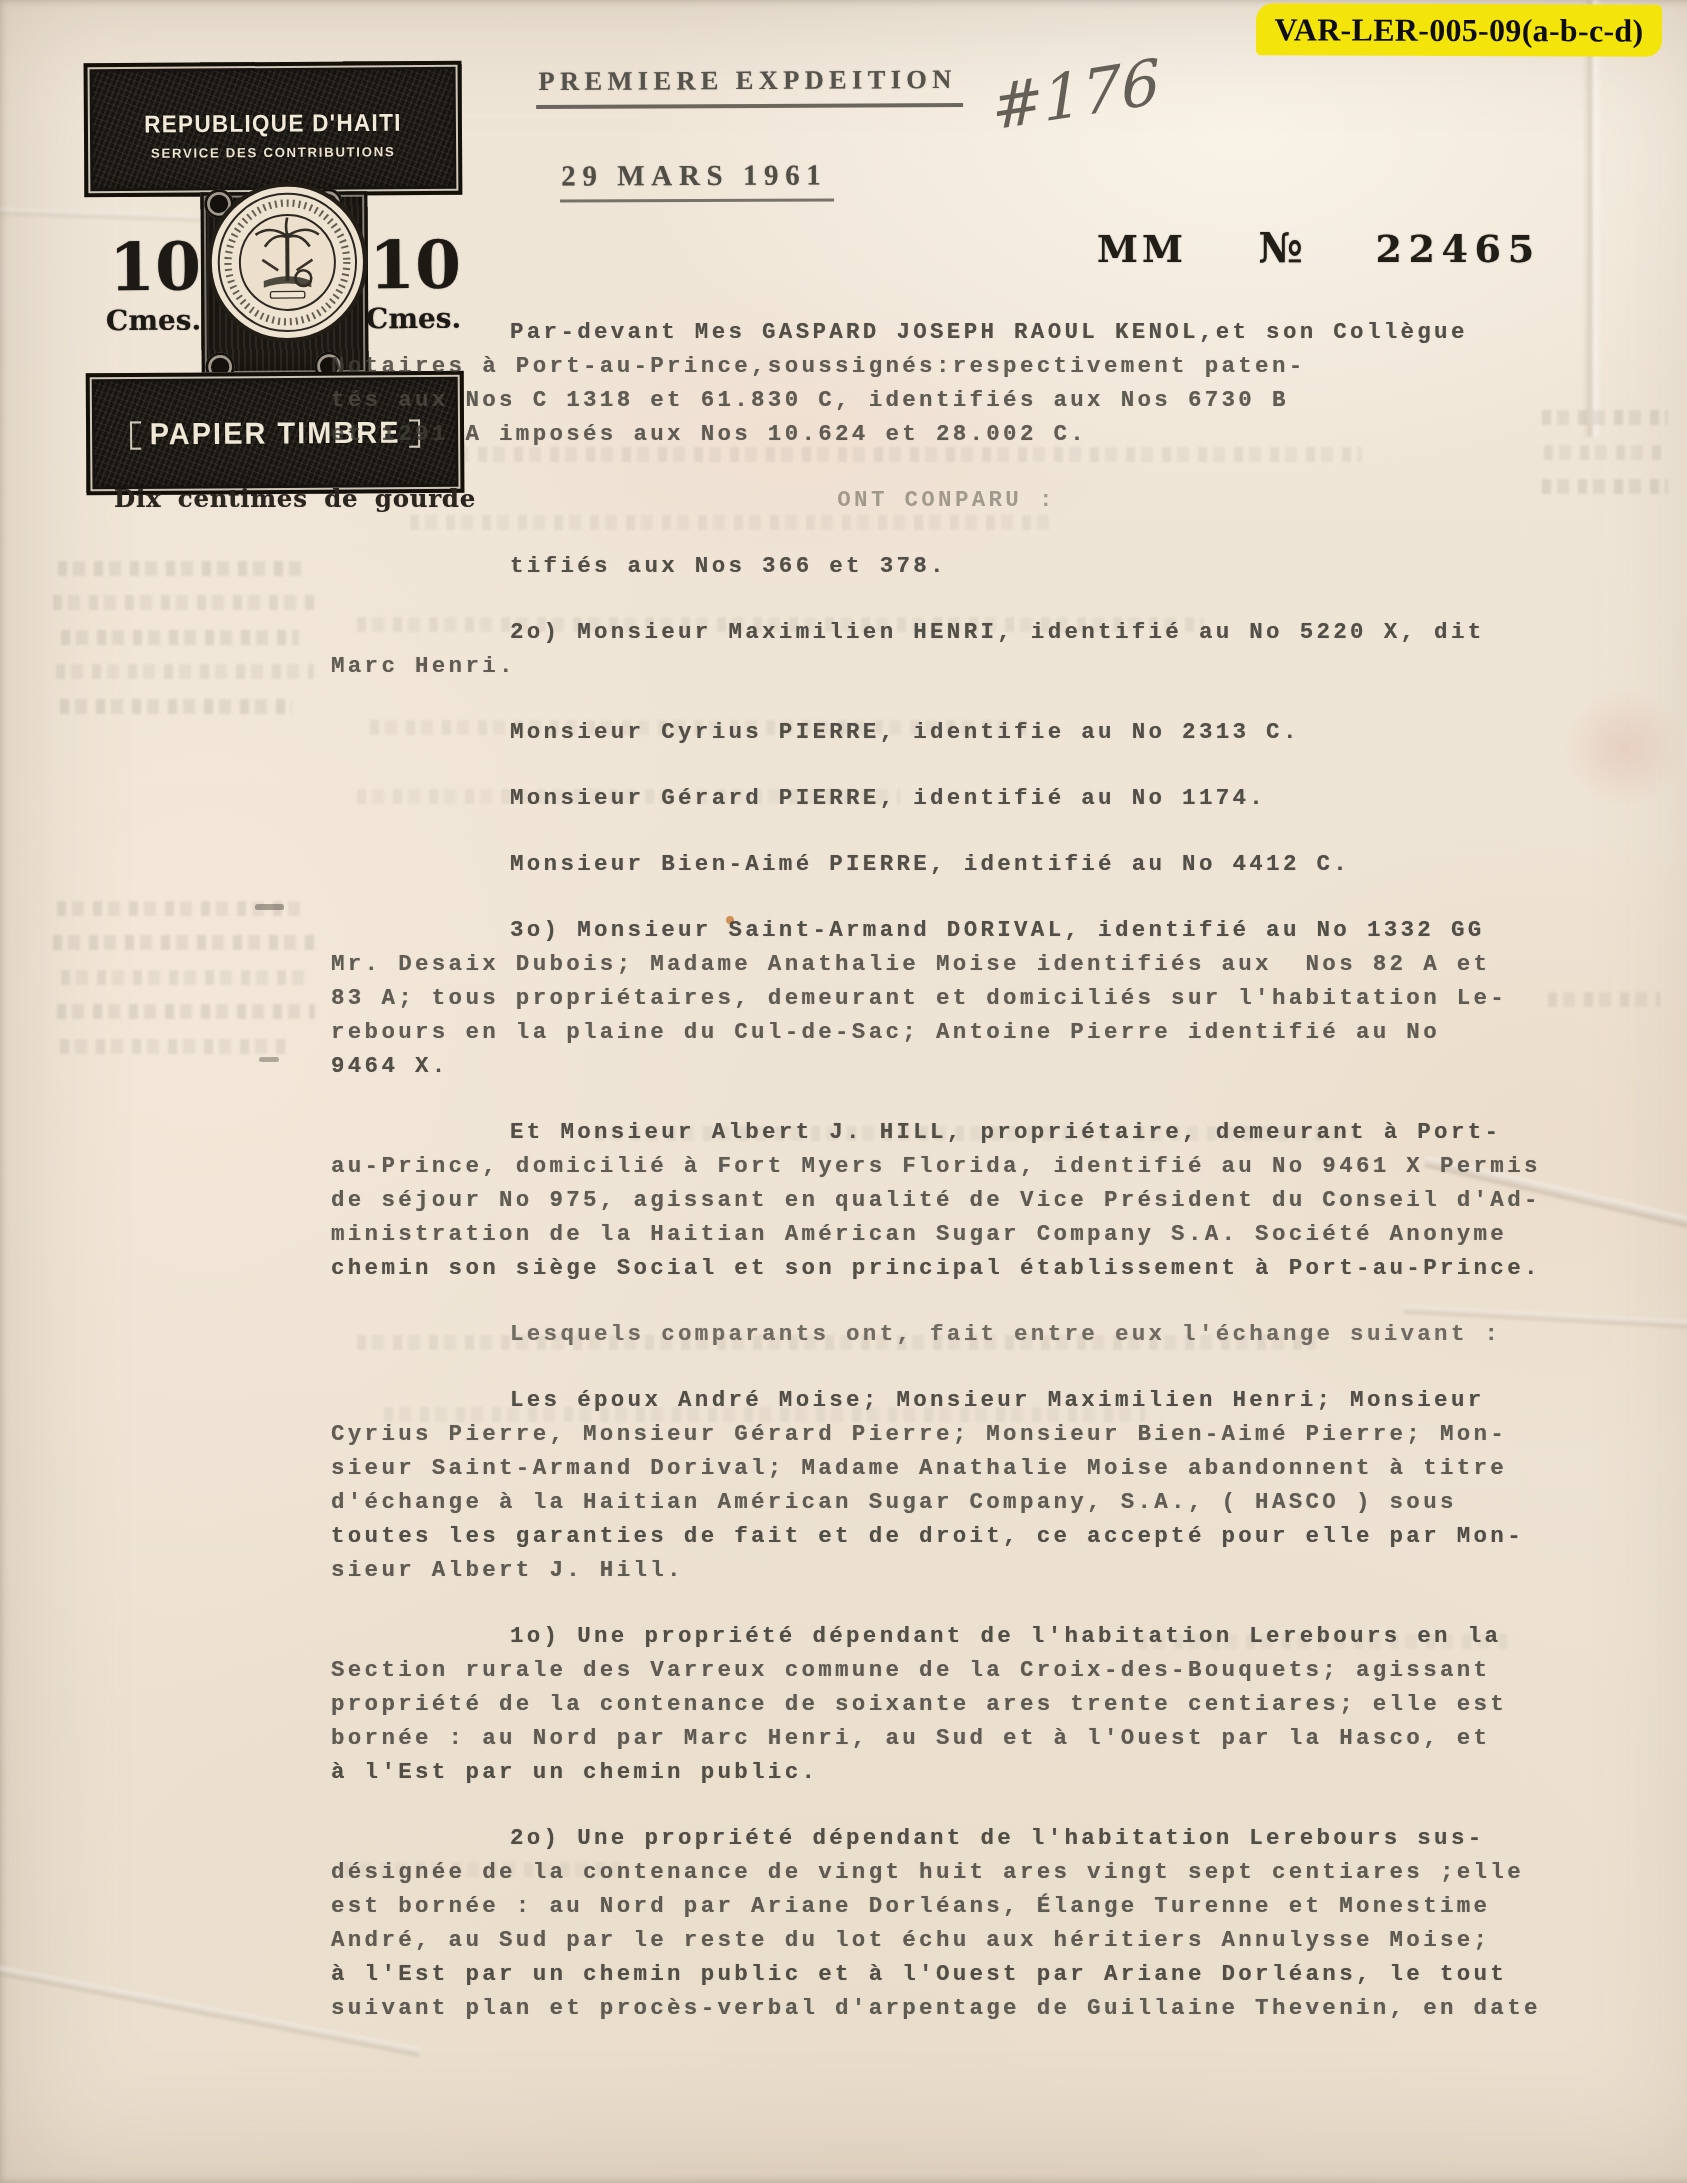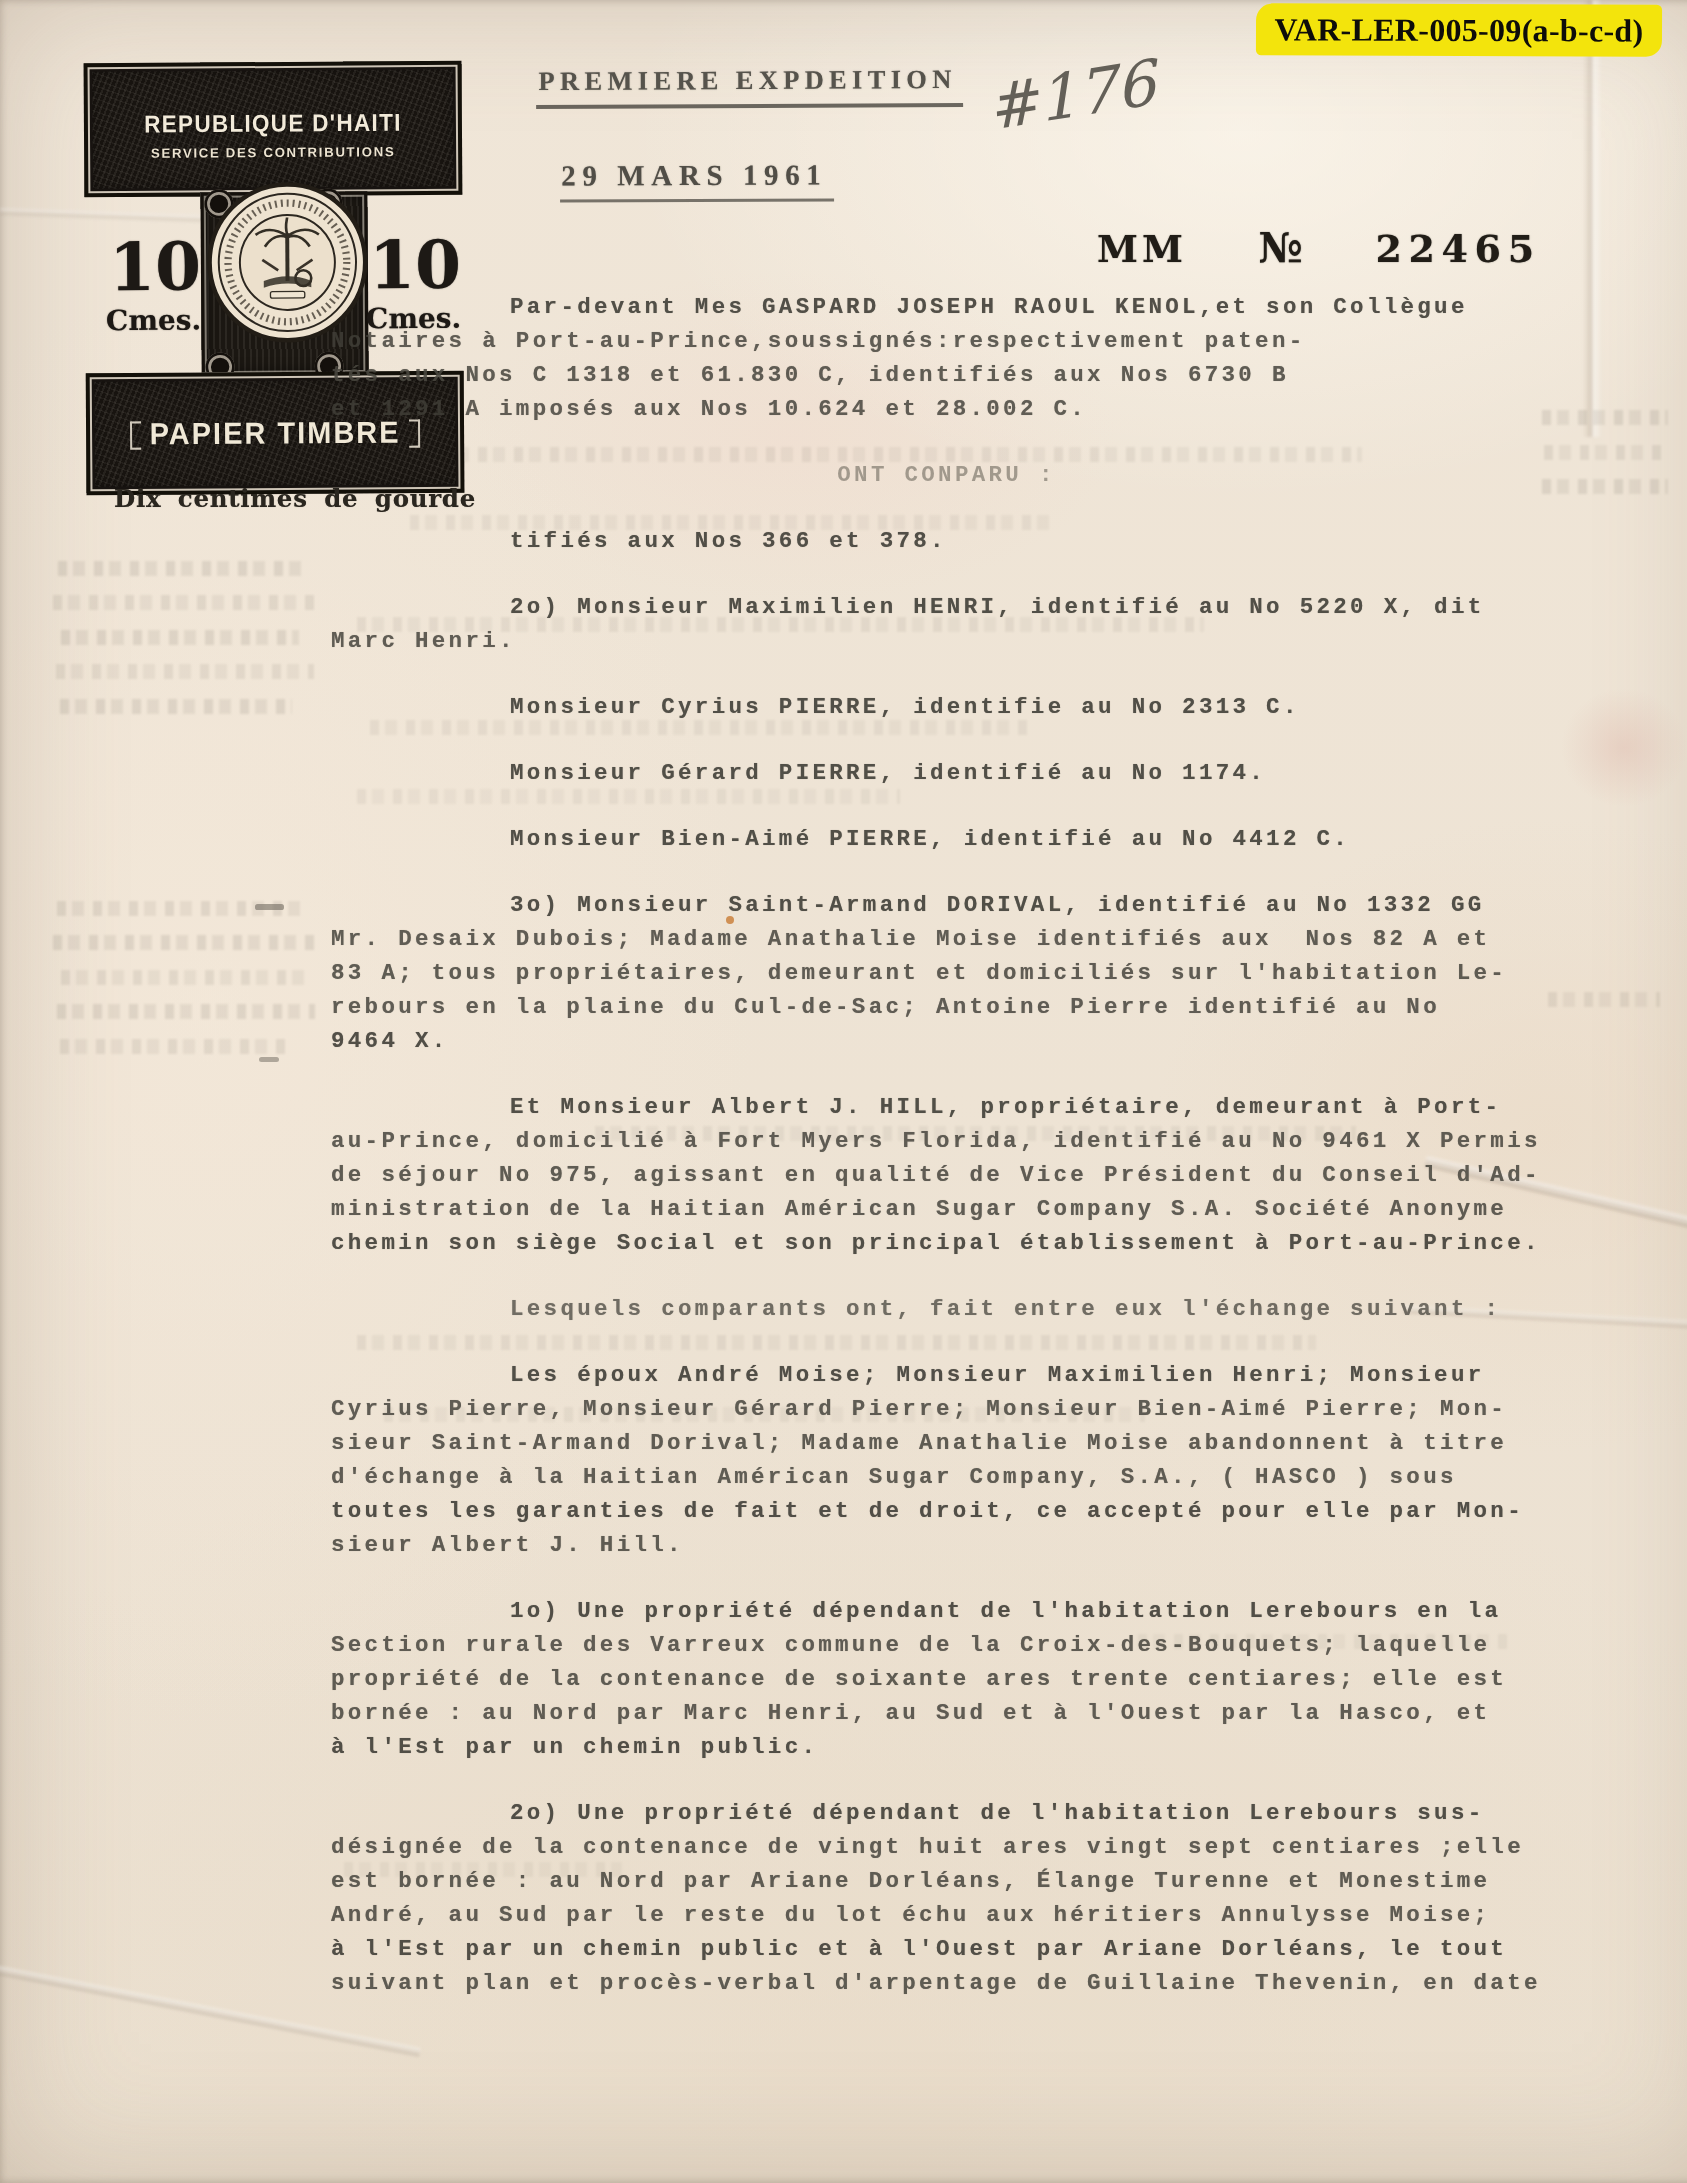--- a/index.html
+++ b/index.html
@@ -69,21 +69,21 @@
   .ribbon:before{left:-2.6px;border-right:none;}
   .ribbon:after{right:-2.6px;border-left:none;}
   .stamp-value{position:absolute;width:99px;text-align:right;color:#1d1915;}
   .stamp-value .v-num{font:700 66px/66px "DejaVu Serif",serif;text-shadow:0 0 1.3px rgba(25,20,15,.6);}
   .stamp-value .v-unit{font:700 28px/32px "DejaVu Serif",serif;margin-top:5.3px;text-shadow:0 0 1.3px rgba(25,20,15,.6);}
   .v-left{left:17px;top:171px;}
   .v-right{left:277px;top:171px;}
   .stamp-caption{position:absolute;left:114px;top:484px;font:700 24.5px "DejaVu Serif",serif;
     color:#2a261f;letter-spacing:0.7px;word-spacing:7.3px;text-shadow:0 0 0.7px rgba(42,38,31,.6);}
   
-  .body-text{position:absolute;left:331px;top:290px;width:1231px;}
+  .body-text{position:absolute;left:331px;top:315px;width:1231px;}
   .para{margin:0 0 32px 0;}
   .typed-line{height:34px;line-height:34px;font-size:22.5px;font-weight:700;letter-spacing:3.3px;
     color:#413f38;white-space:pre;text-shadow:0 0 0.8px rgba(64,62,55,.55);opacity:.9;}
   .typed-line:nth-child(2n){opacity:.82;}
   .typed-line:nth-child(3n){opacity:.87;color:#4a4840;}
   .para.indent .typed-line:first-child{padding-left:179px;}
   .para.center{text-align:center;}
   .para.center .typed-line:first-child{padding-left:0;}
   .para.faded .typed-line{opacity:.55;color:#625e53;text-shadow:none;}
   .para.light .typed-line{opacity:.72;margin-top:29px;}
@@ -226,21 +226,21 @@
       <div class="para indent">
         <div class="typed-line">Les époux André Moise; Monsieur Maximilien Henri; Monsieur</div>
         <div class="typed-line">Cyrius Pierre, Monsieur Gérard Pierre; Monsieur Bien-Aimé Pierre; Mon-</div>
         <div class="typed-line">sieur Saint-Armand Dorival; Madame Anathalie Moise abandonnent à titre</div>
         <div class="typed-line">d'échange à la Haitian Américan Sugar Company, S.A., ( HASCO ) sous</div>
         <div class="typed-line">toutes les garanties de fait et de droit, ce accepté pour elle par Mon-</div>
         <div class="typed-line">sieur Albert J. Hill.</div>
       </div>
       <div class="para indent">
         <div class="typed-line">1o) Une propriété dépendant de l'habitation Lerebours en la</div>
-        <div class="typed-line">Section rurale des Varreux commune de la Croix-des-Bouquets; laquelle</div>
+        <div class="typed-line">Section rurale des Varreux commune de la Croix-des-Bouquets; agissant</div>
         <div class="typed-line">propriété de la contenance de soixante ares trente centiares; elle est</div>
         <div class="typed-line">bornée : au Nord par Marc Henri, au Sud et à l'Ouest par la Hasco, et</div>
         <div class="typed-line">à l'Est par un chemin public.</div>
       </div>
       <div class="para indent">
         <div class="typed-line">2o) Une propriété dépendant de l'habitation Lerebours sus-</div>
         <div class="typed-line">désignée de la contenance de vingt huit ares vingt sept centiares ;elle</div>
         <div class="typed-line">est bornée : au Nord par Ariane Dorléans, Élange Turenne et Monestime</div>
         <div class="typed-line">André, au Sud par le reste du lot échu aux héritiers Annulysse Moise;</div>
         <div class="typed-line">à l'Est par un chemin public et à l'Ouest par Ariane Dorléans, le tout</div>

